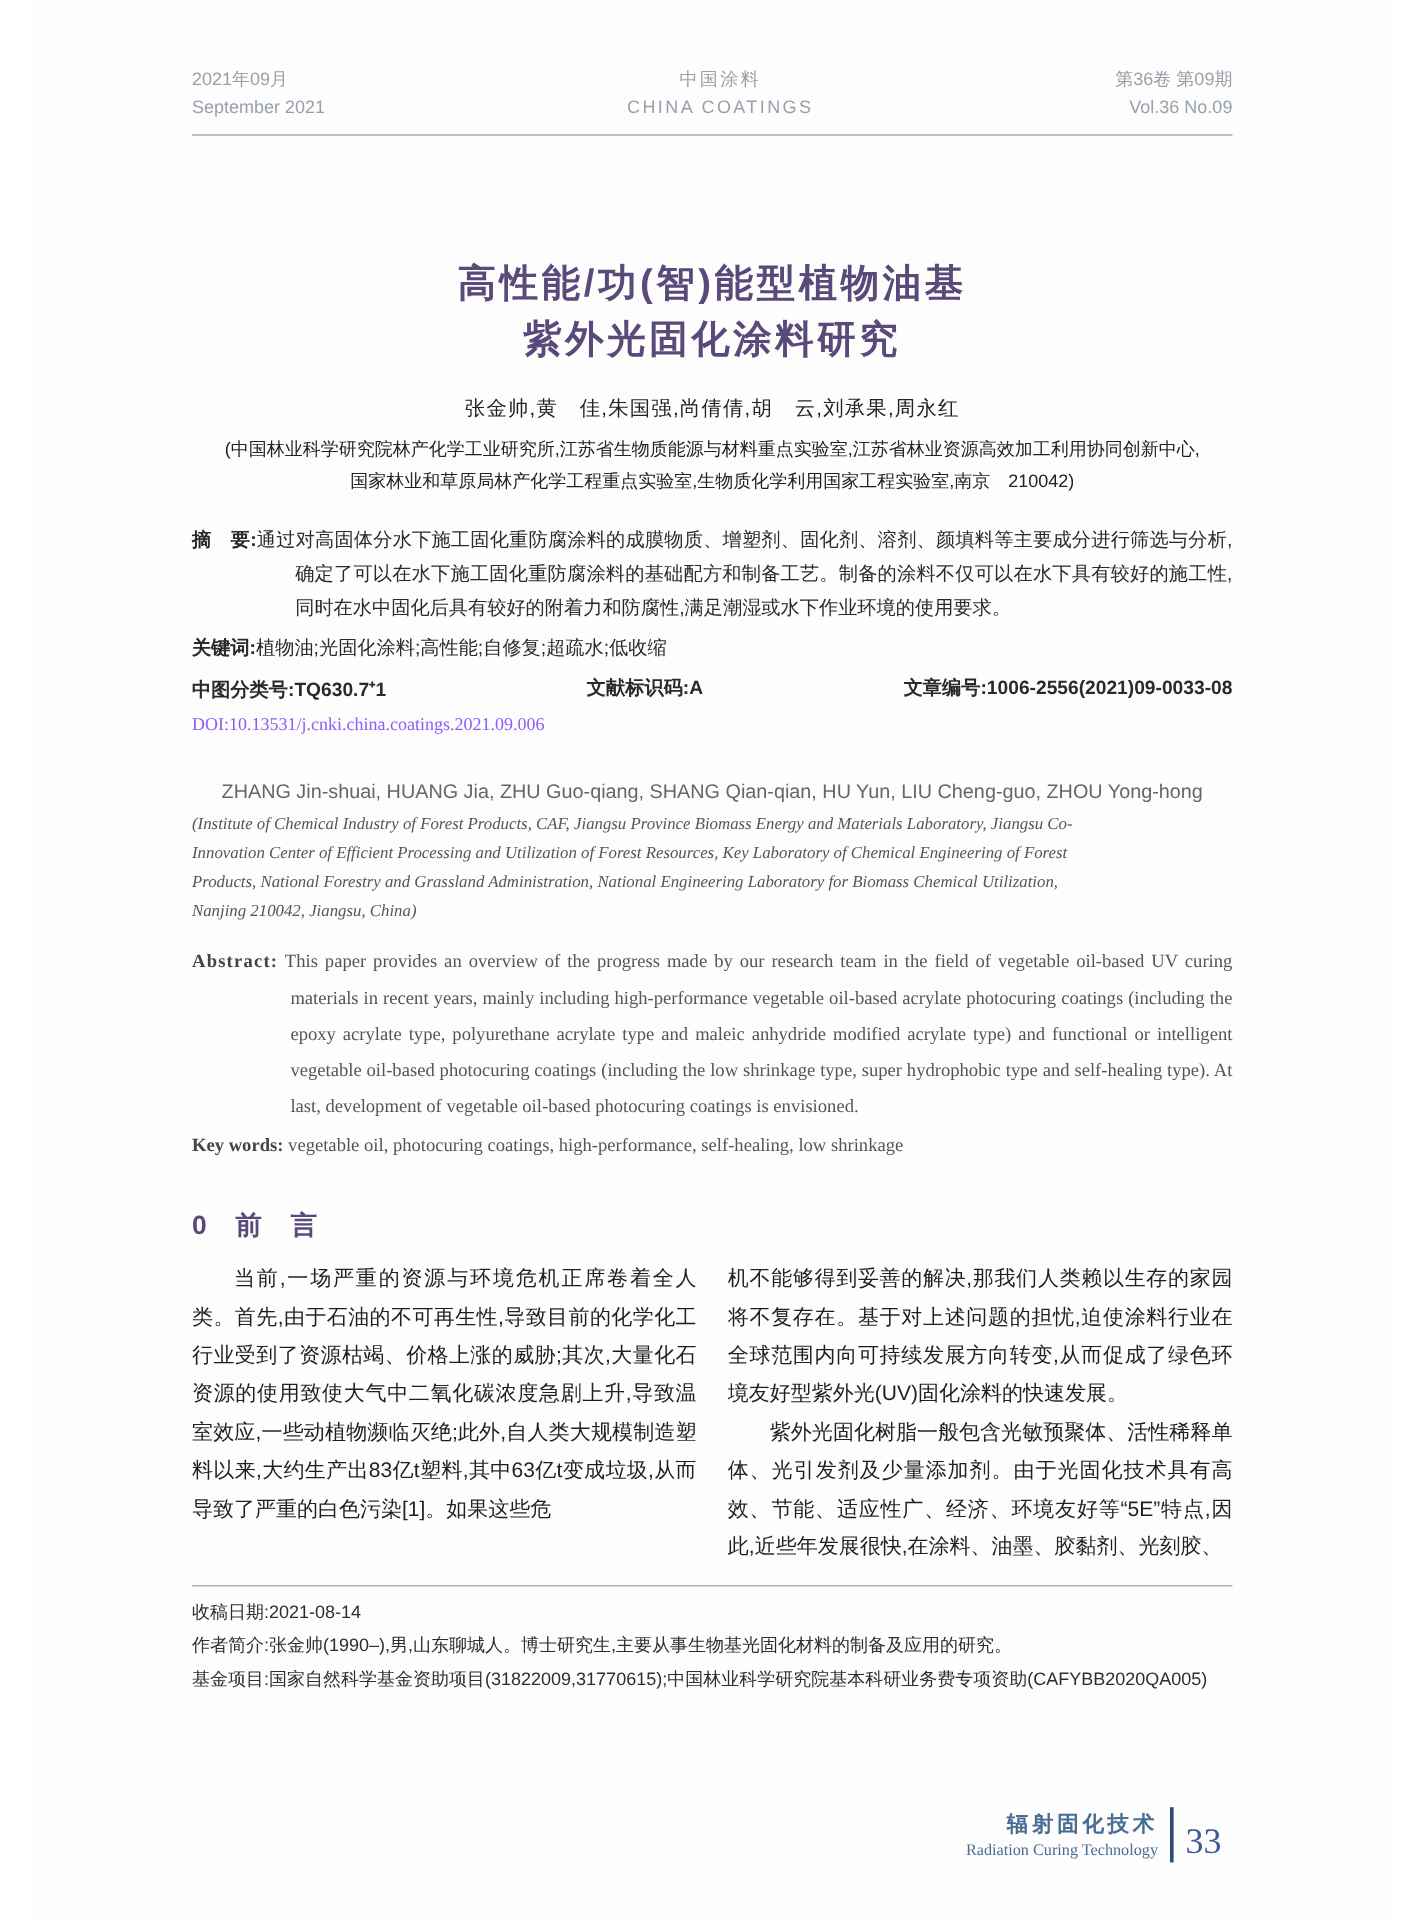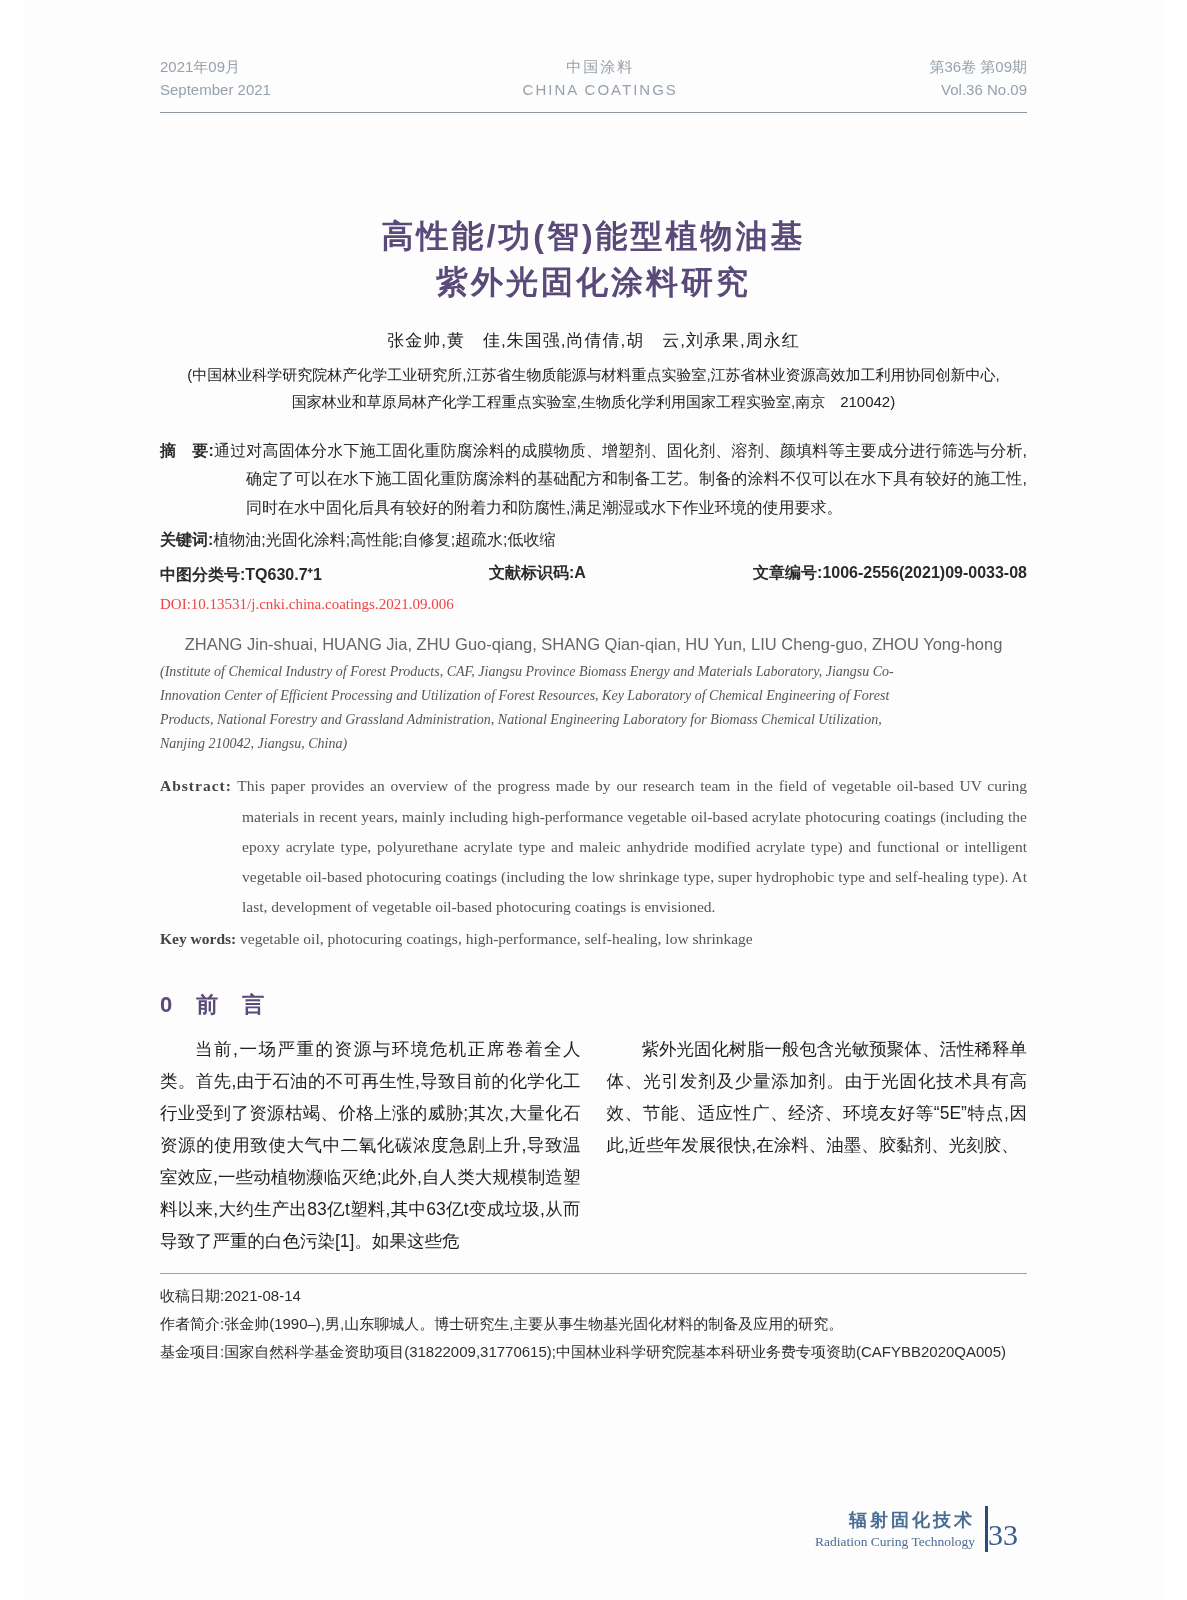--- a/index.html
+++ b/index.html
@@ -37,29 +37,29 @@
     margin-top:22px;font-size:16px;color:#2a2a2a;line-height:1.78;
     text-align:justify;padding-left:86px;text-indent:-86px;
   }
   .abstract-zh .lbl{font-weight:bold;}
   .keywords-zh{margin-top:8px;font-size:16px;color:#2a2a2a;}
   .keywords-zh .lbl{font-weight:bold;}
   .class-row{
     margin-top:12px;display:flex;justify-content:space-between;
     font-size:16px;font-weight:bold;color:#2a2a2a;white-space:nowrap;
   }
-  .doi-line{margin-top:10px;font-size:15px;color:#ef4444;font-family:"Liberation Serif", serif;}
+  .doi-line{margin-top:10px;font-size:15px;color:#8b5cf6;font-family:"Liberation Serif", serif;}
 
   
   .title-en{
     margin-top:48px;text-align:center;color:#5a4a7a;
     font-family:"Liberation Serif", serif;font-weight:bold;
     font-size:31px;line-height:1.5;
   }
-  .authors-en{margin-top:22px;text-align:center;font-size:16.5px;color:#666;}
+  .authors-en{margin-top:38px;text-align:center;font-size:16.5px;color:#666;}
   .affil-en{
     margin-top:6px;text-align:left;color:#555;
     font-family:"Liberation Serif", serif;font-style:italic;
     font-size:14px;line-height:1.7;
   }
   .abstract-en{
     margin-top:16px;color:#555;
     font-family:"Liberation Serif", serif;font-size:15.5px;line-height:1.95;
     text-align:justify;padding-left:82px;text-indent:-82px;
   }
@@ -86,21 +86,21 @@
   .page-footer{
     position:absolute;right:144px;bottom:48px;
     display:flex;align-items:center;
   }
   .footer-text{text-align:right;color:#4a6d94;padding-right:10px;}
   .footer-text .zh{font-size:18px;font-weight:bold;letter-spacing:3px;}
   .footer-text .en{font-size:13.5px;font-family:"Liberation Serif", serif;margin-top:2px;}
   .footer-divider{width:3px;height:46px;background:#2e4a78;}
   .footer-page{
     font-family:"Liberation Serif", serif;color:#3c5a94;
-    font-size:30px;padding-left:0;align-self:flex-end;
+    font-size:30px;padding-left:10px;align-self:flex-end;
   }
 </style>
 </head>
 <body>
 
 <div class="page">
 
   <div class="journal-header">
     <div class="hcol left">
       <div>2021年09月</div>
@@ -157,20 +157,21 @@
   <div class="keywords-en"><span class="lbl">Key words:</span>
     <span>vegetable oil, photocuring coatings, high-performance, self-healing, low shrinkage</span></div>
 
   <div class="section-heading">0　前　言</div>
 
   <div class="columns">
     <div class="col">
       <p class="indent">当前,一场严重的资源与环境危机正席卷着全人类。首先,由于石油的不可再生性,导致目前的化学化工行业受到了资源枯竭、价格上涨的威胁;其次,大量化石资源的使用致使大气中二氧化碳浓度急剧上升,导致温室效应,一些动植物濒临灭绝;此外,自人类大规模制造塑料以来,大约生产出83亿t塑料,其中63亿t变成垃圾,从而导致了严重的白色污染[1]。如果这些危</p>
     </div>
     <div class="col">
+      <p>机不能够得到妥善的解决,那我们人类赖以生存的家园将不复存在。基于对上述问题的担忧,迫使涂料行业在全球范围内向可持续发展方向转变,从而促成了绿色环境友好型紫外光(UV)固化涂料的快速发展。</p>
       <p class="indent">紫外光固化树脂一般包含光敏预聚体、活性稀释单体、光引发剂及少量添加剂。由于光固化技术具有高效、节能、适应性广、经济、环境友好等“5E”特点,因此,近些年发展很快,在涂料、油墨、胶黏剂、光刻胶、</p>
     </div>
   </div>
 
   <hr class="footnote-rule">
   <div class="footnotes">
     <div>收稿日期:2021-08-14</div>
     <div>作者简介:张金帅(1990–),男,山东聊城人。博士研究生,主要从事生物基光固化材料的制备及应用的研究。</div>
     <div>基金项目:国家自然科学基金资助项目(31822009,31770615);中国林业科学研究院基本科研业务费专项资助(CAFYBB2020QA005)</div>
   </div>

